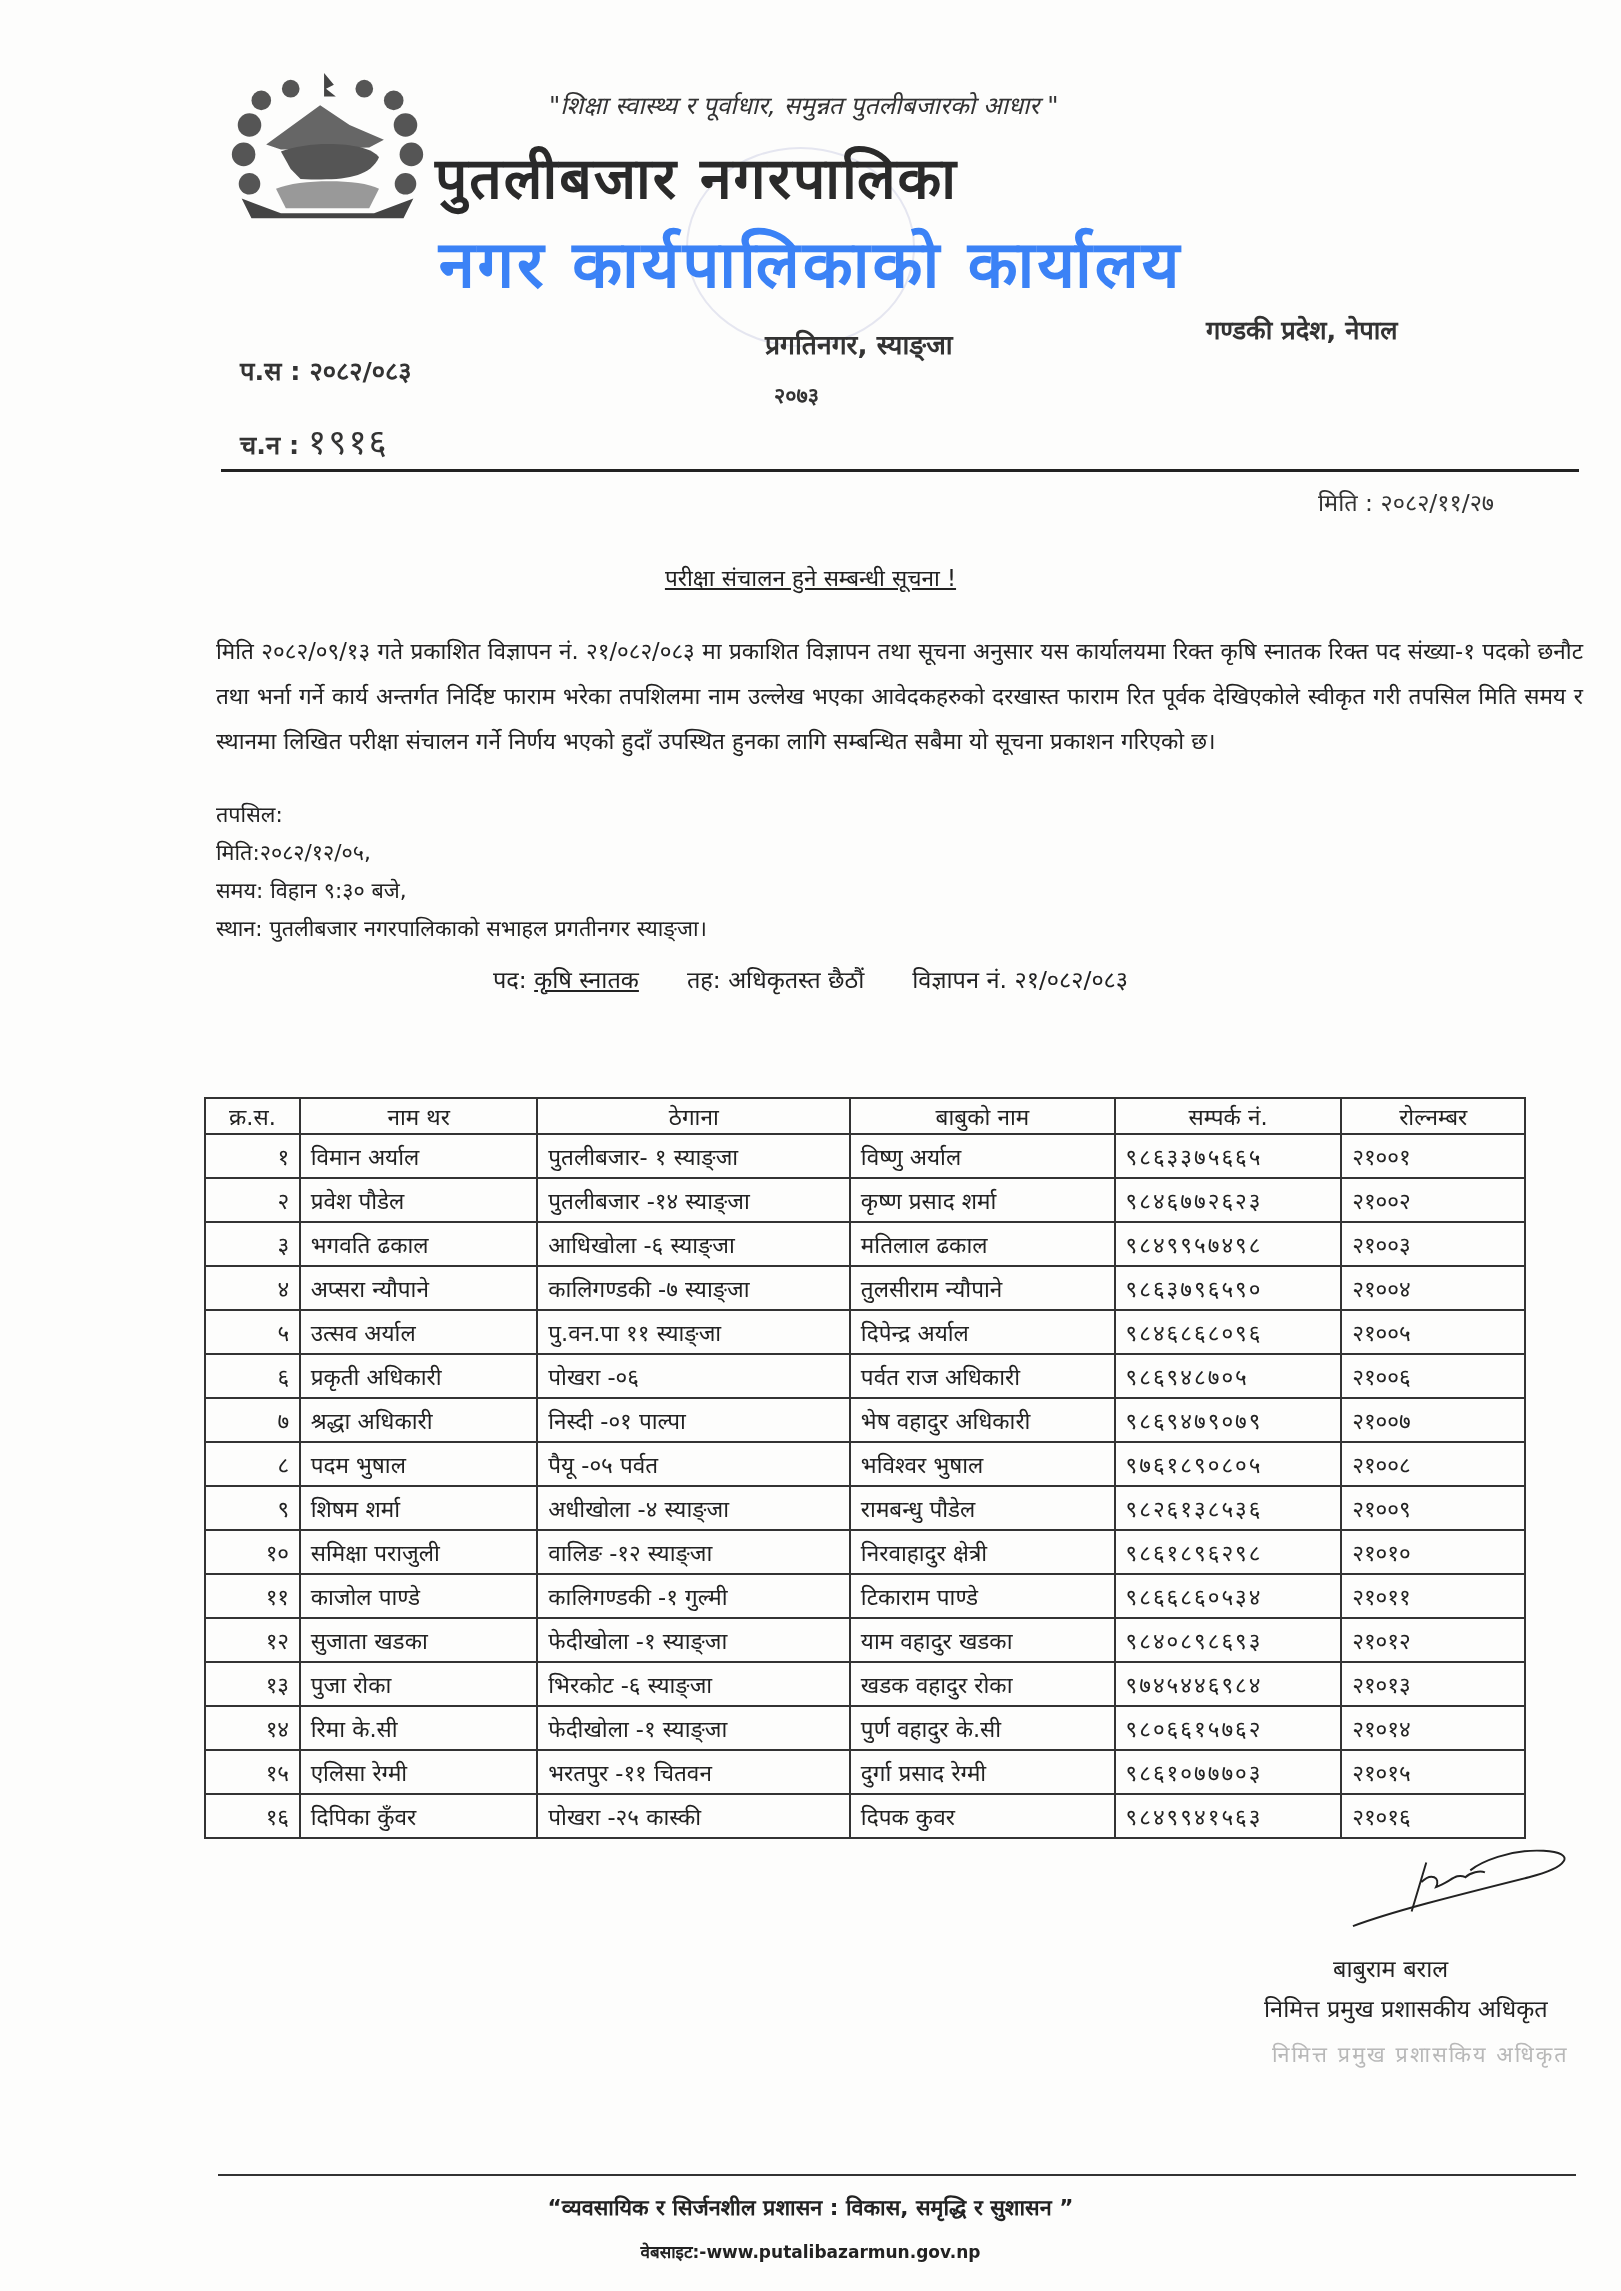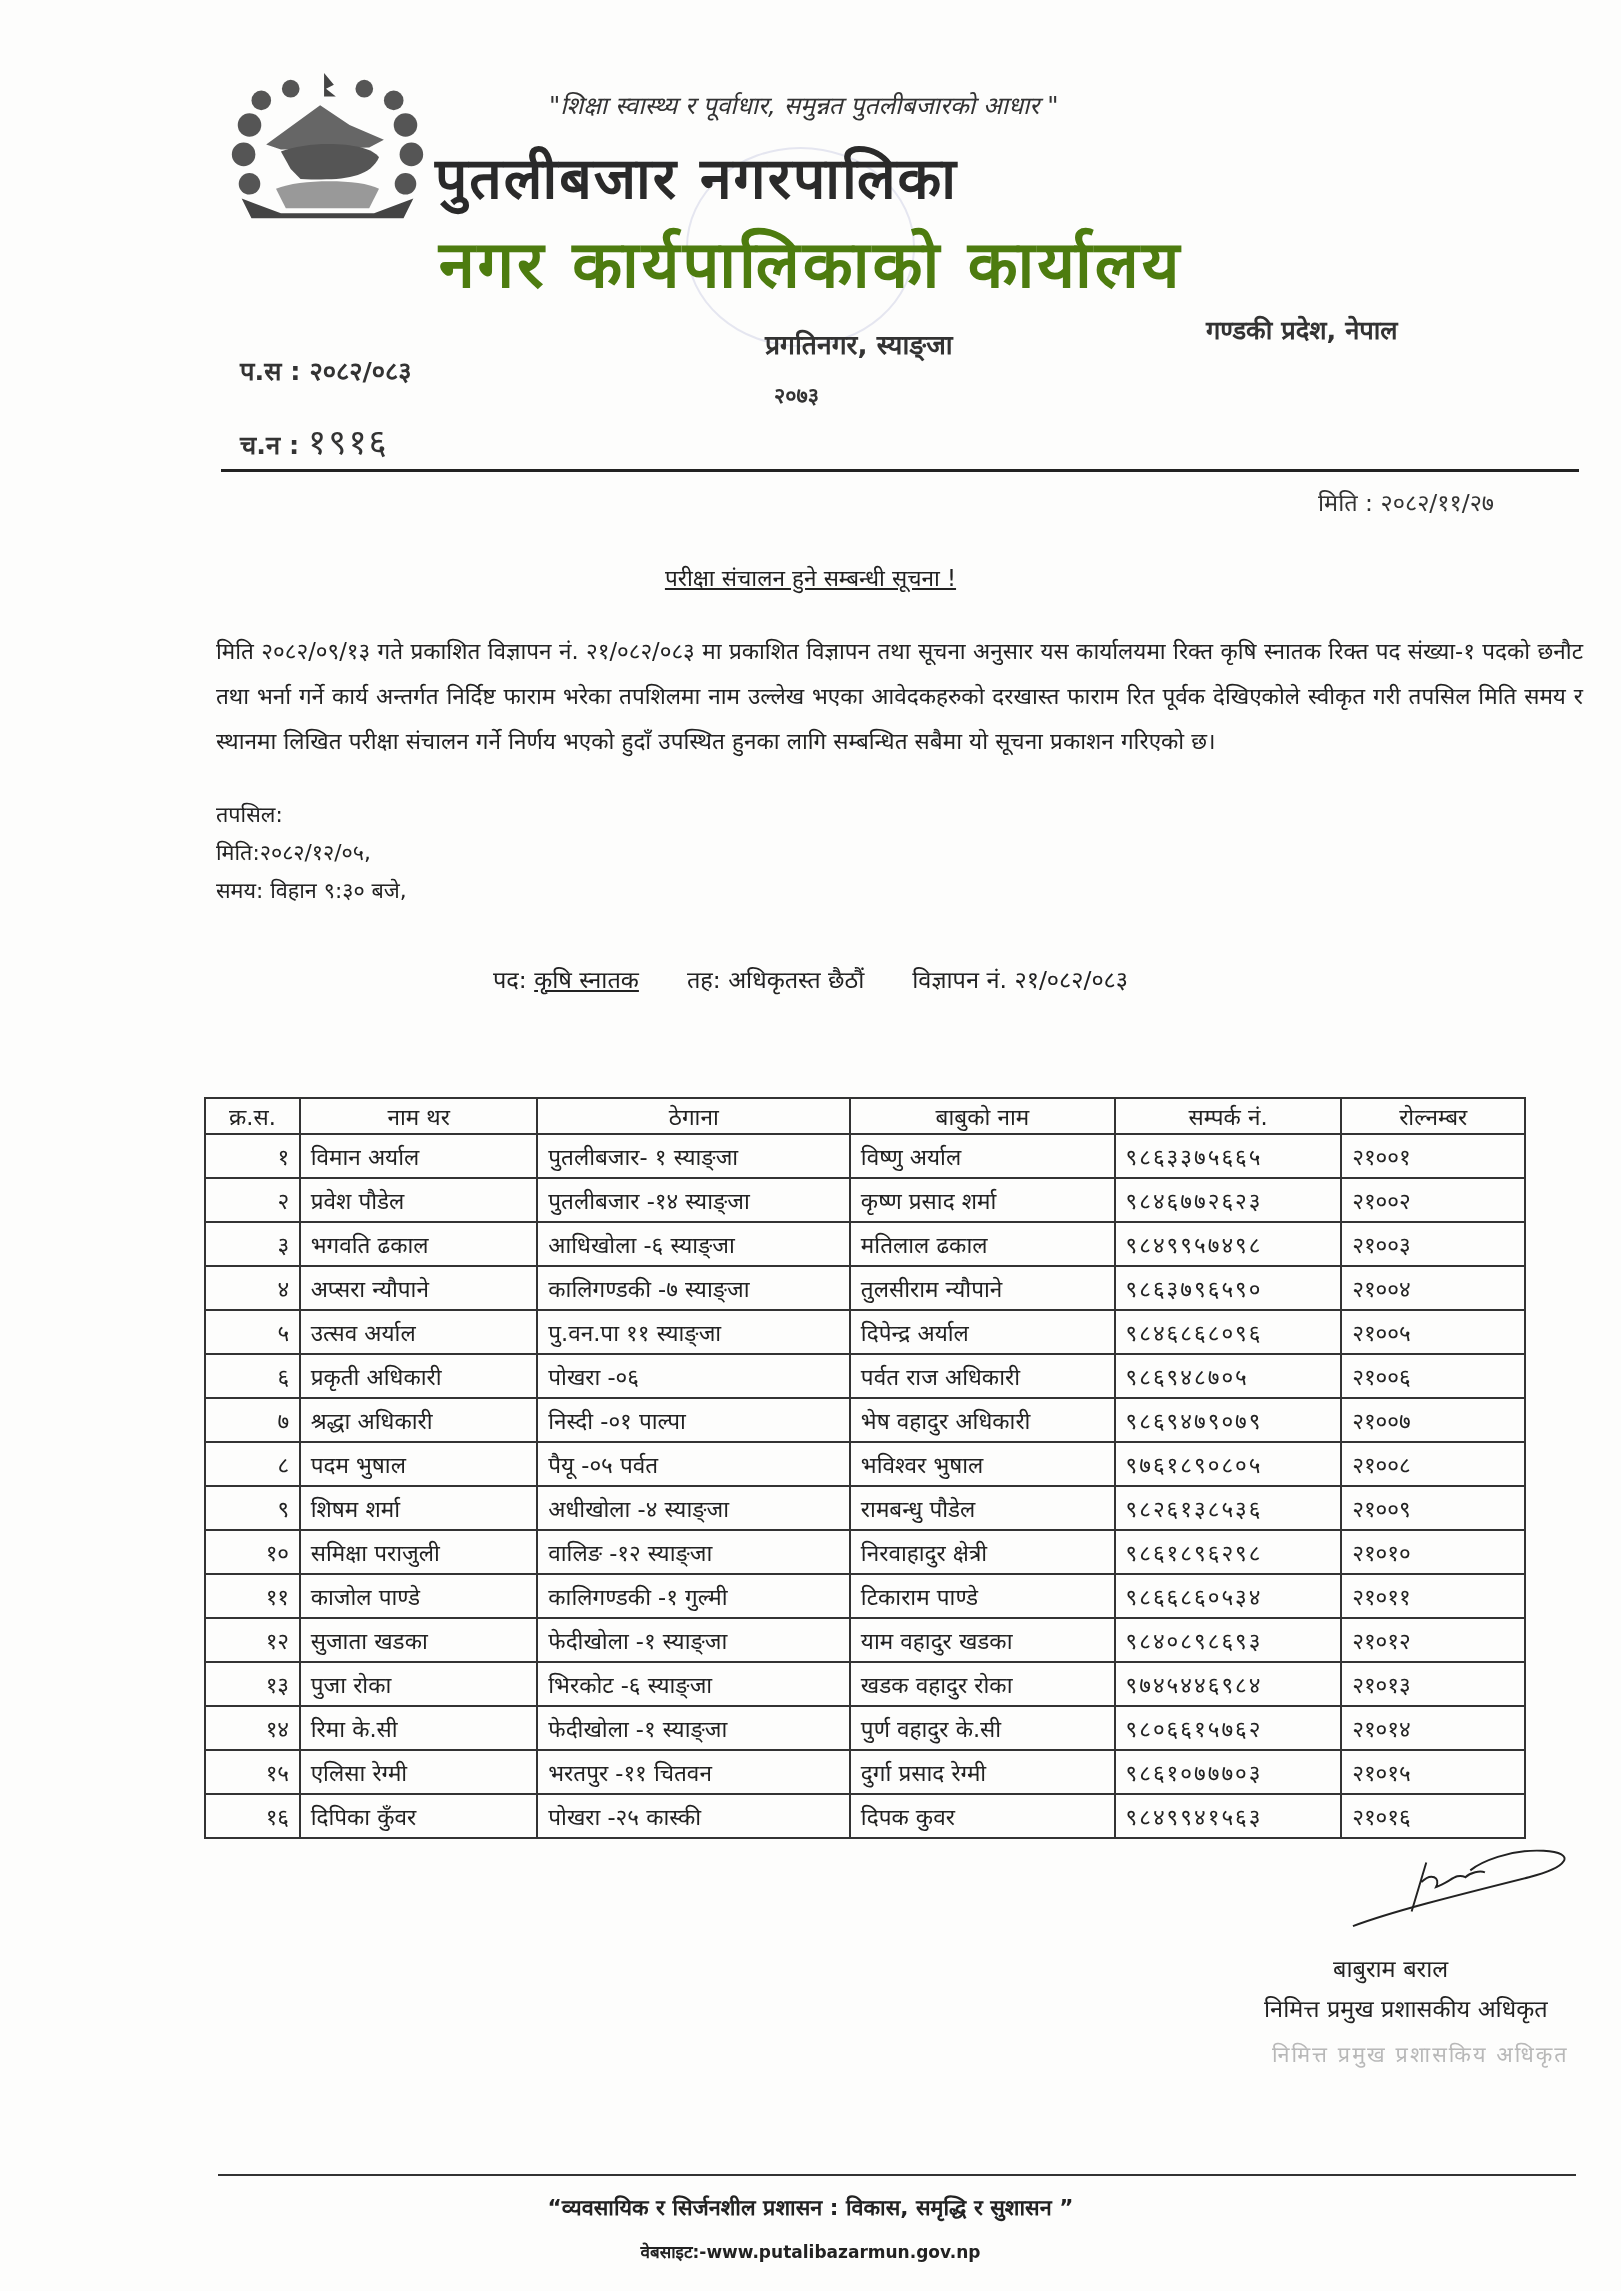--- a/index.html
+++ b/index.html
@@ -5,21 +5,21 @@
   html, body { margin:0; padding:0; }
   body {
     width:1621px; height:2292px; position:relative; overflow:hidden;
     background:#fdfdfc; color:#1f1f1f;
     font-family:"DejaVu Sans", "Liberation Sans", sans-serif;
   }
   .abs { position:absolute; }
   .logo { left:222px; top:71px; width:211px; height:155px; }
   .motto { left:549px; top:88px; width:706px; font-size:24.5px; font-style:italic; color:#333; white-space:nowrap; }
   .org1 { left:0; width:1393px; text-align:center; top:137px; font-size:57px; font-weight:bold; letter-spacing:2px; color:#2a2a2a; }
-  .org2 { left:0; width:1621px; text-align:center; top:218px; font-size:65px; font-weight:bold; letter-spacing:2.9px; color:#4d7c0f; }
+  .org2 { left:0; width:1621px; text-align:center; top:218px; font-size:65px; font-weight:bold; letter-spacing:2.9px; color:#3b82f6; }
   .province { left:1206px; top:312px; font-size:25.5px; font-weight:bold; color:#333; }
   .place { left:765px; top:326px; font-size:26.5px; font-weight:bold; color:#333; }
   .est { left:774px; top:380px; font-size:21.6px; font-weight:bold; color:#333; }
   .stamp { left:686px; top:147px; width:225px; height:196px; border-radius:50%; border:2.9px solid rgba(120,130,190,0.18); }
   .ps { left:240px; top:353px; font-size:25.5px; font-weight:bold; color:#333; }
   .cn { left:240px; top:417px; font-size:25.5px; font-weight:bold; color:#333; }
   .cn .hand { font-family:"DejaVu Serif", serif; font-weight:normal; font-size:35px; letter-spacing:2px; }
   .rule { left:221px; top:469px; width:1358px; height:2.9px; background:#222; }
   .date { left:1318px; top:486px; font-size:23.5px; color:#333; }
   .notice-title { left:0; width:1621px; text-align:center; top:562px; font-size:22.5px; color:#222; }
@@ -85,20 +85,21 @@
 <div class="abs rule"></div>
 <div class="abs date">मिति : २०८२/११/२७</div>
 
 <div class="abs notice-title"><span>परीक्षा संचालन हुने सम्बन्धी सूचना !</span></div>
 <div class="abs para">मिति २०८२/०९/१३ गते प्रकाशित विज्ञापन नं. २१/०८२/०८३ मा प्रकाशित विज्ञापन तथा सूचना अनुसार यस कार्यालयमा रिक्त कृषि स्नातक रिक्त पद संख्या-१ पदको छनौट तथा भर्ना गर्ने कार्य अन्तर्गत निर्दिष्ट फाराम भरेका तपशिलमा नाम उल्लेख भएका आवेदकहरुको दरखास्त फाराम रित पूर्वक देखिएकोले स्वीकृत गरी तपसिल मिति समय र स्थानमा लिखित परीक्षा संचालन गर्ने निर्णय भएको हुदाँ उपस्थित हुनका लागि सम्बन्धित सबैमा यो सूचना प्रकाशन गरिएको छ।</div>
 
 <div class="abs tapasil">
   <div>तपसिल:</div>
   <div>मिति:२०८२/१२/०५,</div>
   <div>समय: विहान ९:३० बजे,</div>
+  <div>स्थान: पुतलीबजार नगरपालिकाको सभाहल प्रगतीनगर स्याङ्जा।</div>
 </div>
 
 <div class="abs postline">
   <span>पद:</span>
   <span class="u">कृषि स्नातक</span>
   <span class="gap"></span>
   <span>तह:</span>
   <span>अधिकृतस्त छैठौं</span>
   <span class="gap"></span>
   <span>विज्ञापन नं.</span>

